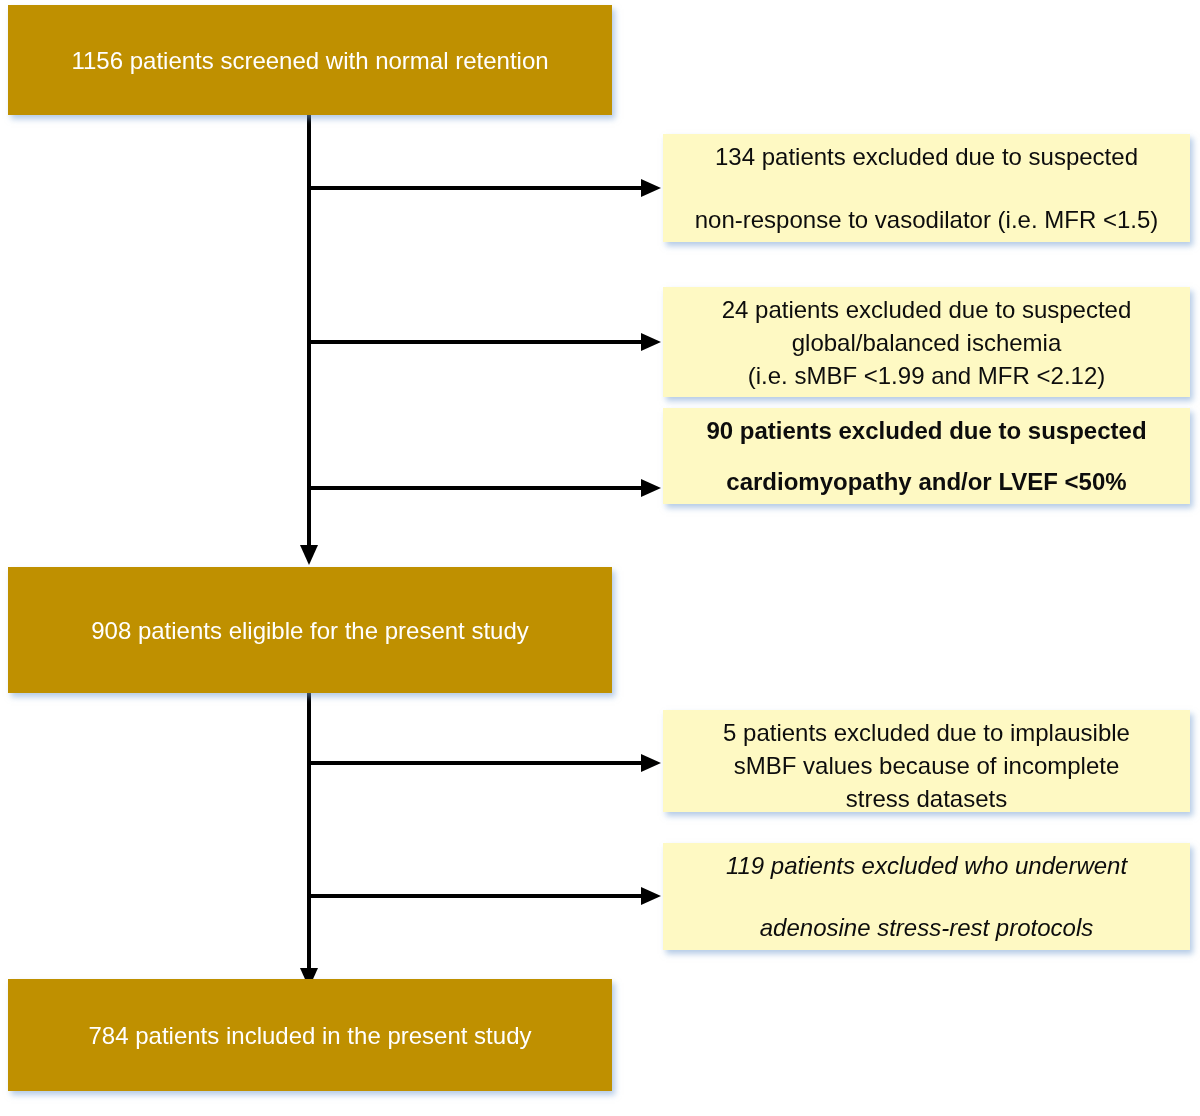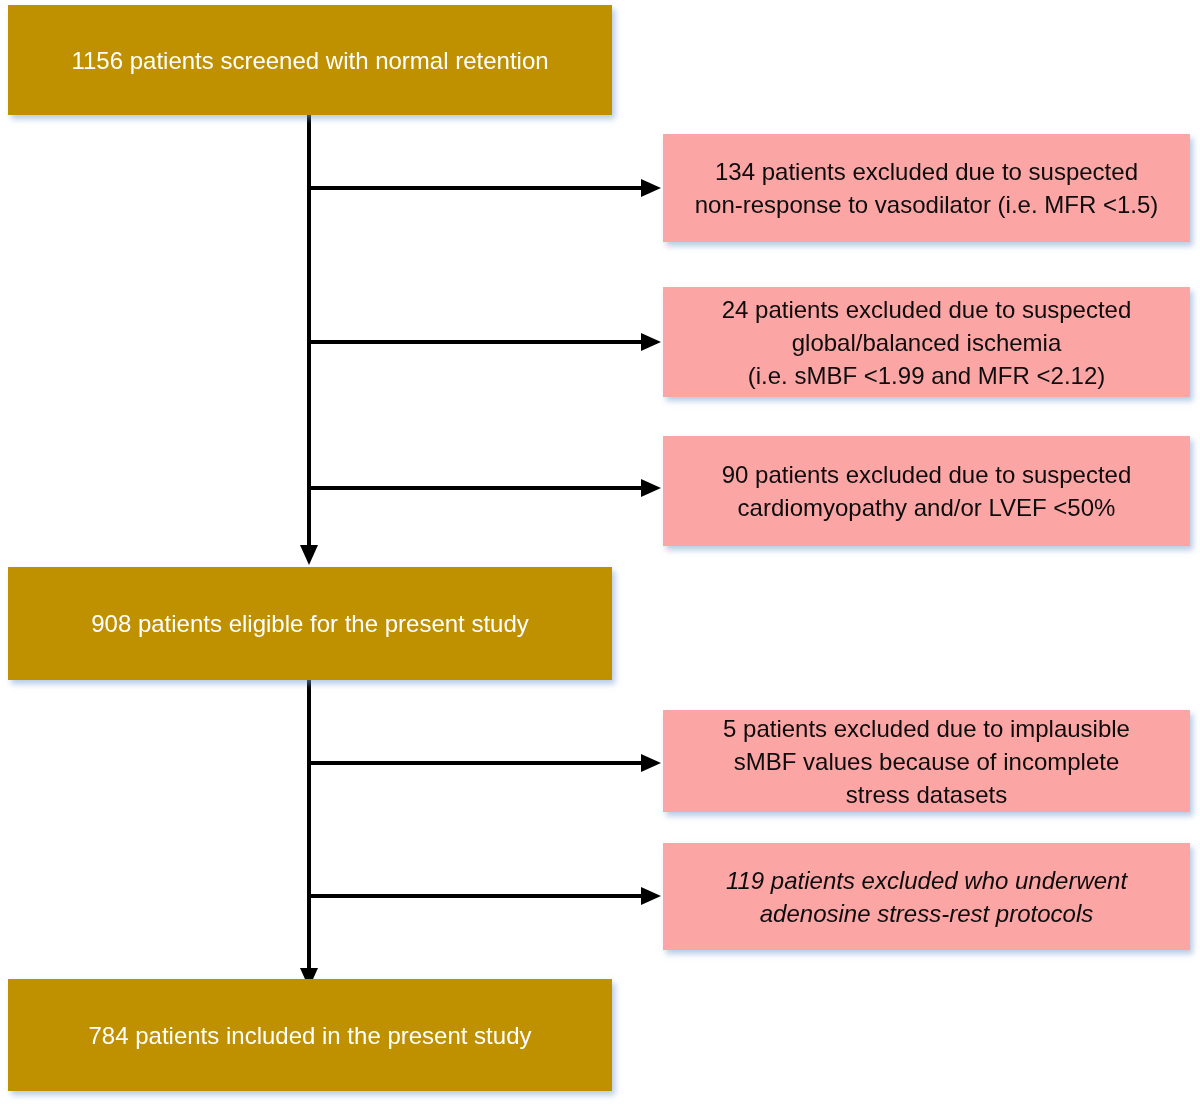--- a/index.html
+++ b/index.html
@@ -34,32 +34,33 @@
     width: 604px;
     background: #BF9000;
     color: #ffffff;
     font-size: 24px;
     line-height: 33px;
     box-shadow: 3px 4px 6px rgba(120, 160, 210, 0.55);
   }
   .excl-box {
     left: 663px;
     width: 527px;
-    background: #fca5a5;
+    background: #fef9c3;
     color: #0d0d0d;
     font-size: 24px;
     line-height: 33px;
     box-shadow: 3px 4px 6px rgba(120, 160, 210, 0.55);
+    justify-content: space-between;
   }
   #box-screened { top: 5px;   height: 110px; }
-  #box-eligible { top: 567px; height: 113px; }
+  #box-eligible { top: 567px; height: 126px; }
   #box-included { top: 979px; height: 112px; }
   #box-excl-1 { top: 134px; height: 108px; }
   #box-excl-2 { top: 287px; height: 110px; }
-  #box-excl-3 { top: 436px; height: 110px; }
+  #box-excl-3 { top: 408px; height: 96px; font-weight: bold; }
   #box-excl-4 { top: 710px; height: 102px; }
   #box-excl-5 { top: 843px; height: 107px; font-style: italic; }
 </style>
 </head>
 <body>
 
 <div class="canvas">
 
   <svg class="arrows-layer" width="1200" height="1116" viewBox="0 0 1200 1116" xmlns="http://www.w3.org/2000/svg">
 

